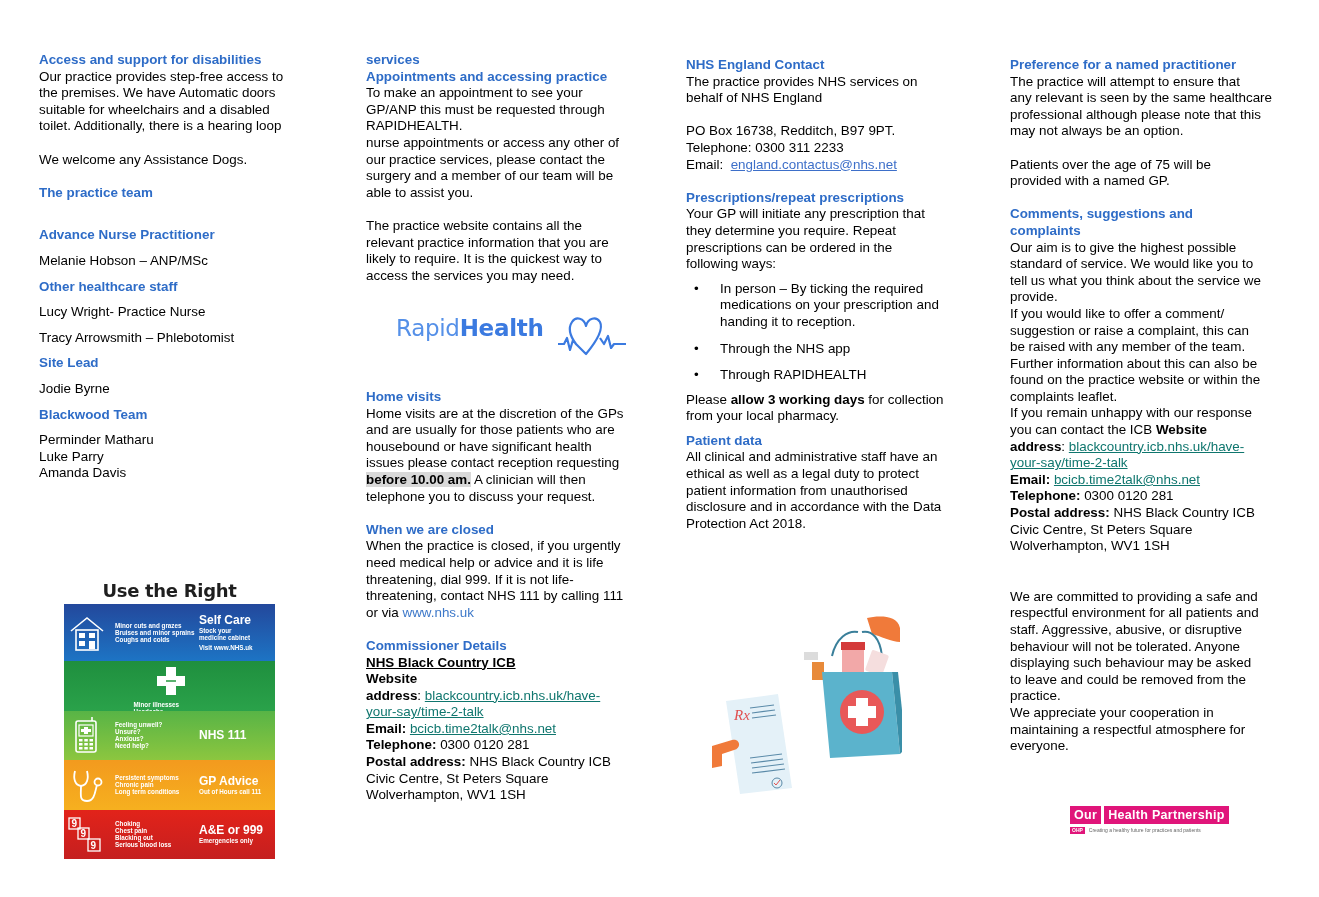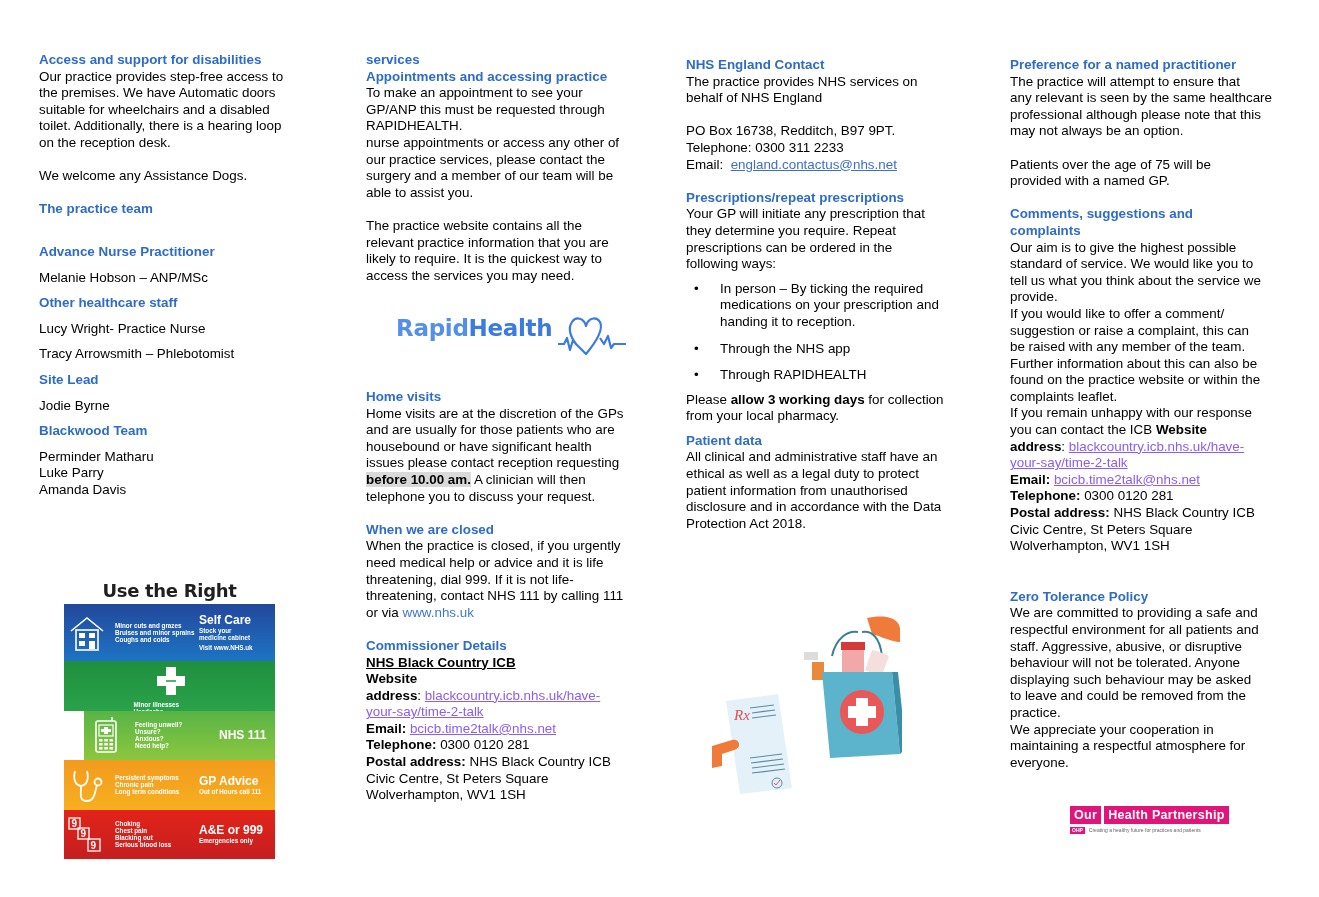--- a/index.html
+++ b/index.html
@@ -2,48 +2,48 @@
 <html><head>
 <meta charset="utf-8">
 <style>
   html, body { margin:0; padding:0; background:#ffffff; }
   body { width:1319px; height:897px; position:relative; overflow:hidden;
          font-family:"Liberation Sans", sans-serif; color:#000; font-size:13.4px; line-height:16.6px; }
   .col { position:absolute; top:0; }
   .h { color:#2e6cc7; font-weight:bold; font-size:13.4px; line-height:16.6px; }
   .p { margin:0; }
   .blank { height:16.6px; }
-  .a { color:#8b5cf6; text-decoration:underline; }
+  .a { color:#0f766e; text-decoration:underline; }
   .plain-link { color:#3d78c9; }
   b { font-weight:bold; }
   .hl { background:#d9d9d9; font-weight:bold; }
   .team-line { margin:0 0 9px 0; }
   ul.bul { margin:8px 0 0 0; padding:0 0 0 34px; list-style:none; }
   ul.bul li { position:relative; margin:0 0 10px 0; }
   ul.bul li::before { content:"•"; position:absolute; left:-26px; top:0; }
 
   
   .urs { position:absolute; left:64px; top:578px; width:211px; height:276px; }
   .urs-title { font-family:"DejaVu Sans", sans-serif; font-weight:bold; font-size:18px; color:#1f1f1f;
                text-align:center; height:26px; line-height:26px; letter-spacing:-0.3px; }
   .band { position:relative; height:49.5px; display:flex; align-items:center; color:#fff; }
   .band .ico { width:40px; height:40px; margin-left:3px; flex:none; }
   .band .list { font-size:6.3px; line-height:7.2px; font-weight:bold; width:80px; margin-left:8px; flex:none; }
   .band .name { flex:1; padding-left:4px; }
   .band .name .t { font-size:12px; font-weight:bold; line-height:13px; }
   .band .name .s { font-size:6.3px; line-height:7.4px; font-weight:bold; }
   .b1 { background:linear-gradient(#23489c, #1d74c4); height:57px; }
   .b2 { background:linear-gradient(#1f8f3e, #2aa24a);flex-direction:column; }
-  .b3 { background:linear-gradient(#58b446, #8cc63f);margin-left:20px; }
+  .b3 { background:linear-gradient(#58b446, #8cc63f); }
   .b4 { background:linear-gradient(#f39a1e, #f6b01f); }
   .b5 { background:linear-gradient(#e2231a, #c51f1f); }
 
   .rh-logo { position:absolute; left:396px; top:314px; width:240px; height:46px; }
   .rh-text { position:absolute; left:0; top:6px; font-family:"DejaVu Sans", sans-serif; font-size:23px; color:#3b7ae0; letter-spacing:-0.3px; }
-  .rh-text .light { font-weight:bold; color:#5590e8; }
+  .rh-text .light { font-weight:normal; color:#5590e8; }
   .rh-text .bold { font-weight:bold; }
   .rh-heart { position:absolute; left:160px; top:0; }
 
   .rx-illus { position:absolute; left:712px; top:608px; width:190px; height:190px; }
 
   .ohp { position:absolute; left:1070px; top:806px; width:165px; height:36px; }
   .ohp-row { display:flex; gap:3px;align-items:center; }
   .ohp-box { background:#e0157a; color:#fff; font-size:12.5px; font-weight:bold; line-height:18px; padding:0 4px; letter-spacing:0.3px; }
   .ohp-tag { display:flex; align-items:center; margin-top:3px; }
   .ohp-mini { background:#e0157a; color:#fff; font-size:5px; font-weight:bold; padding:0 2px; line-height:7px; }
@@ -52,21 +52,20 @@
 </head>
 <body>
 
 <div class="col" style="left:39px; top:52px; width:290px;">
   <div class="h">Access and support for disabilities</div>
   <div>
     <div class="p">Our practice provides step-free access to</div>
     <div class="p">the premises. We have Automatic doors</div>
     <div class="p">suitable for wheelchairs and a disabled</div>
     <div class="p">toilet. Additionally, there is a hearing loop</div>
-    <div class="p">on the reception desk.</div>
   </div>
   <div class="blank"></div>
   <div class="p">We welcome any Assistance Dogs.</div>
   <div class="blank"></div>
   <div class="h">The practice team</div>
   <div style="height:26px"></div>
   <div class="h" style="margin-bottom:9px">Advance Nurse Practitioner</div>
   <div class="team-line">Melanie Hobson – ANP/MSc</div>
   <div class="h" style="margin-bottom:9px">Other healthcare staff</div>
   <div class="team-line">Lucy Wright- Practice Nurse</div>
@@ -357,21 +356,20 @@
     <div class="p"><span>you can contact the ICB </span><b>Website</b></div>
     <div class="p"><b>address</b>: <a class="a">blackcountry.icb.nhs.uk/have-</a></div>
     <div class="p"><a class="a">your-say/time-2-talk</a></div>
     <div class="p"><b>Email:</b> <a class="a">bcicb.time2talk@nhs.net</a></div>
     <div class="p"><b>Telephone:</b> <span>0300 0120 281</span></div>
     <div class="p"><b>Postal address:</b> <span>NHS Black Country ICB</span></div>
     <div class="p">Civic Centre, St Peters Square</div>
     <div class="p">Wolverhampton, WV1 1SH</div>
   </div>
   <div style="height:34px"></div>
-  <div class="h">Zero Tolerance Policy</div>
   <div>
     <div class="p">We are committed to providing a safe and</div>
     <div class="p">respectful environment for all patients and</div>
     <div class="p">staff. Aggressive, abusive, or disruptive</div>
     <div class="p">behaviour will not be tolerated. Anyone</div>
     <div class="p">displaying such behaviour may be asked</div>
     <div class="p">to leave and could be removed from the</div>
     <div class="p">practice.</div>
     <div class="p">We appreciate your cooperation in</div>
     <div class="p">maintaining a respectful atmosphere for</div>

